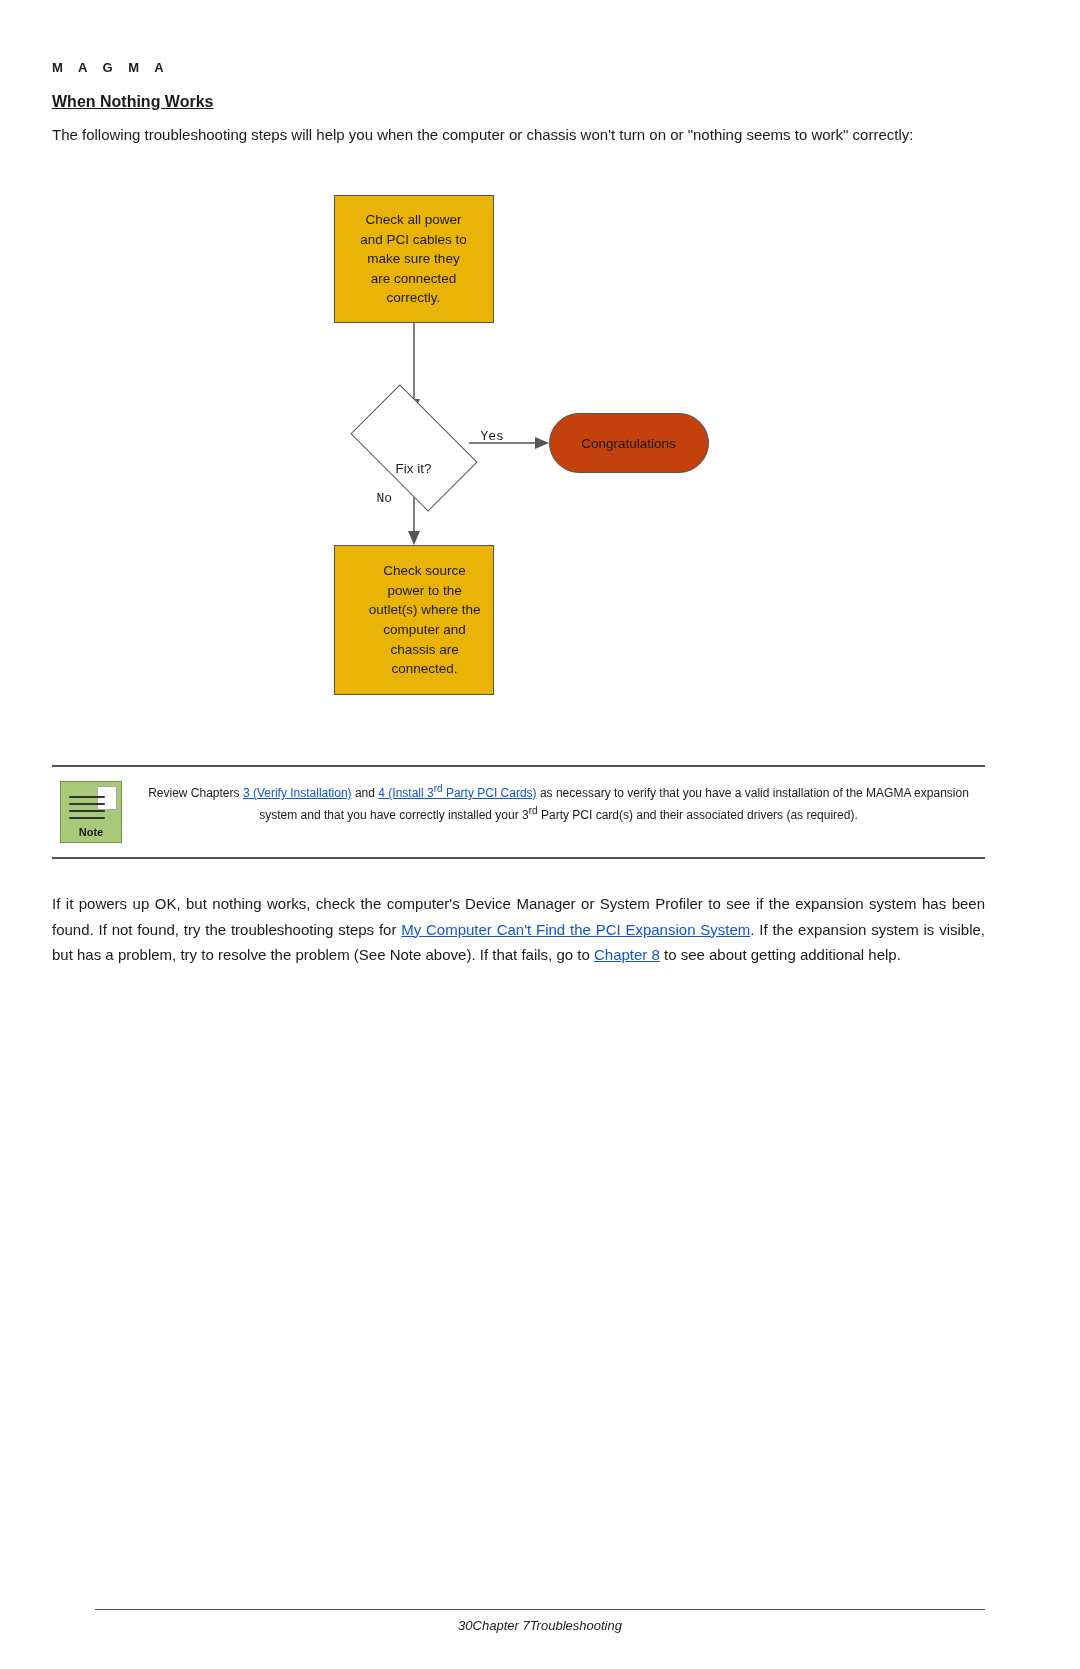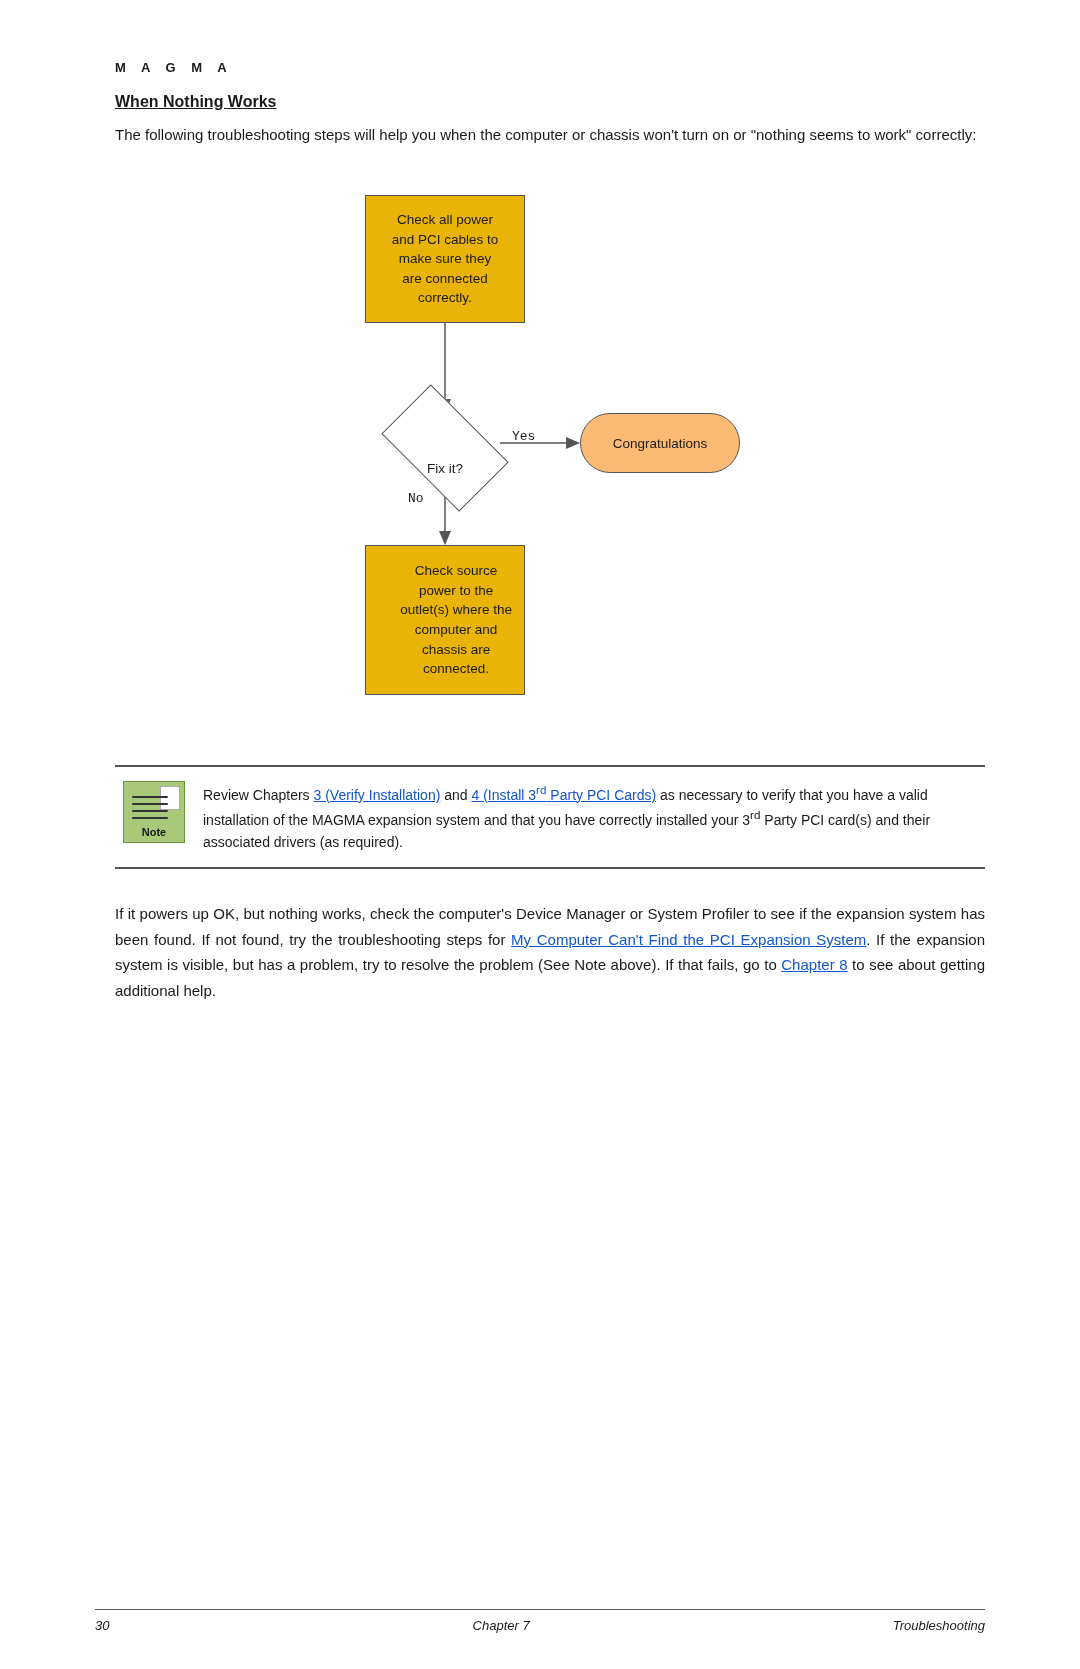--- a/index.html
+++ b/index.html
@@ -8,21 +8,21 @@
       font-family: Arial, Helvetica, sans-serif;
       font-size: 15px;
       color: #1a1a1a;
       width: 1080px;
       min-height: 1669px;
       padding: 0;
     }
     .page {
       width: 1080px;
       min-height: 1669px;
-      padding: 60px 95px 60px 115px;
+      padding: 60px 95px 60px 52px;
       position: relative;
     }
     .header-brand {
       font-size: 13px;
       letter-spacing: 6px;
       font-weight: bold;
       color: #1a1a1a;
       margin-bottom: 18px;
     }
     .section-title {
@@ -82,21 +82,21 @@
       transform: translate(-50%, -50%);
       font-size: 13.5px;
       text-align: center;
       white-space: nowrap;
       pointer-events: none;
       margin-top: 20px;
     }
     .fc-oval {
       position: absolute;
       border: 1.5px solid #555;
-      background: #fdba74;
+      background: #c2410c;
       border-radius: 30px;
       display: flex;
       align-items: center;
       justify-content: center;
       text-align: center;
       font-size: 13.5px;
       padding: 10px 20px;
     }
     .fc-label {
       position: absolute;
@@ -155,25 +155,26 @@
       position: absolute;
       bottom: 4px;
       left: 50%;
       transform: translateX(-50%);
       font-size: 11px;
       font-weight: bold;
       color: #1a1a1a;
       white-space: nowrap;
     }
     .note-text {
-      font-size: 14px;
+      font-size: 12px;
       line-height: 1.6;
       color: #1a1a1a;
       flex: 1;
       padding-right: 8px;
+      text-align: center;
     }
     .note-text a, .body-text a {
       color: #1155cc;
       text-decoration: underline;
       cursor: pointer;
     }
     .body-text {
       font-size: 15px;
       line-height: 1.7;
       text-align: justify;
@@ -182,21 +183,21 @@
       margin-top: 32px;
     }
     .page-footer {
       position: absolute;
       bottom: 36px;
       left: 95px;
       right: 95px;
       border-top: 1px solid #555;
       padding-top: 8px;
       display: flex;
-      justify-content: space-between;
+      justify-content: center;
       font-size: 13px;
       color: #1a1a1a;
     }
     .footer-left { font-style: italic; }
     .footer-center { font-style: italic; }
     .footer-right { font-style: italic; }
   </style>
 </head>
 <body>
 

